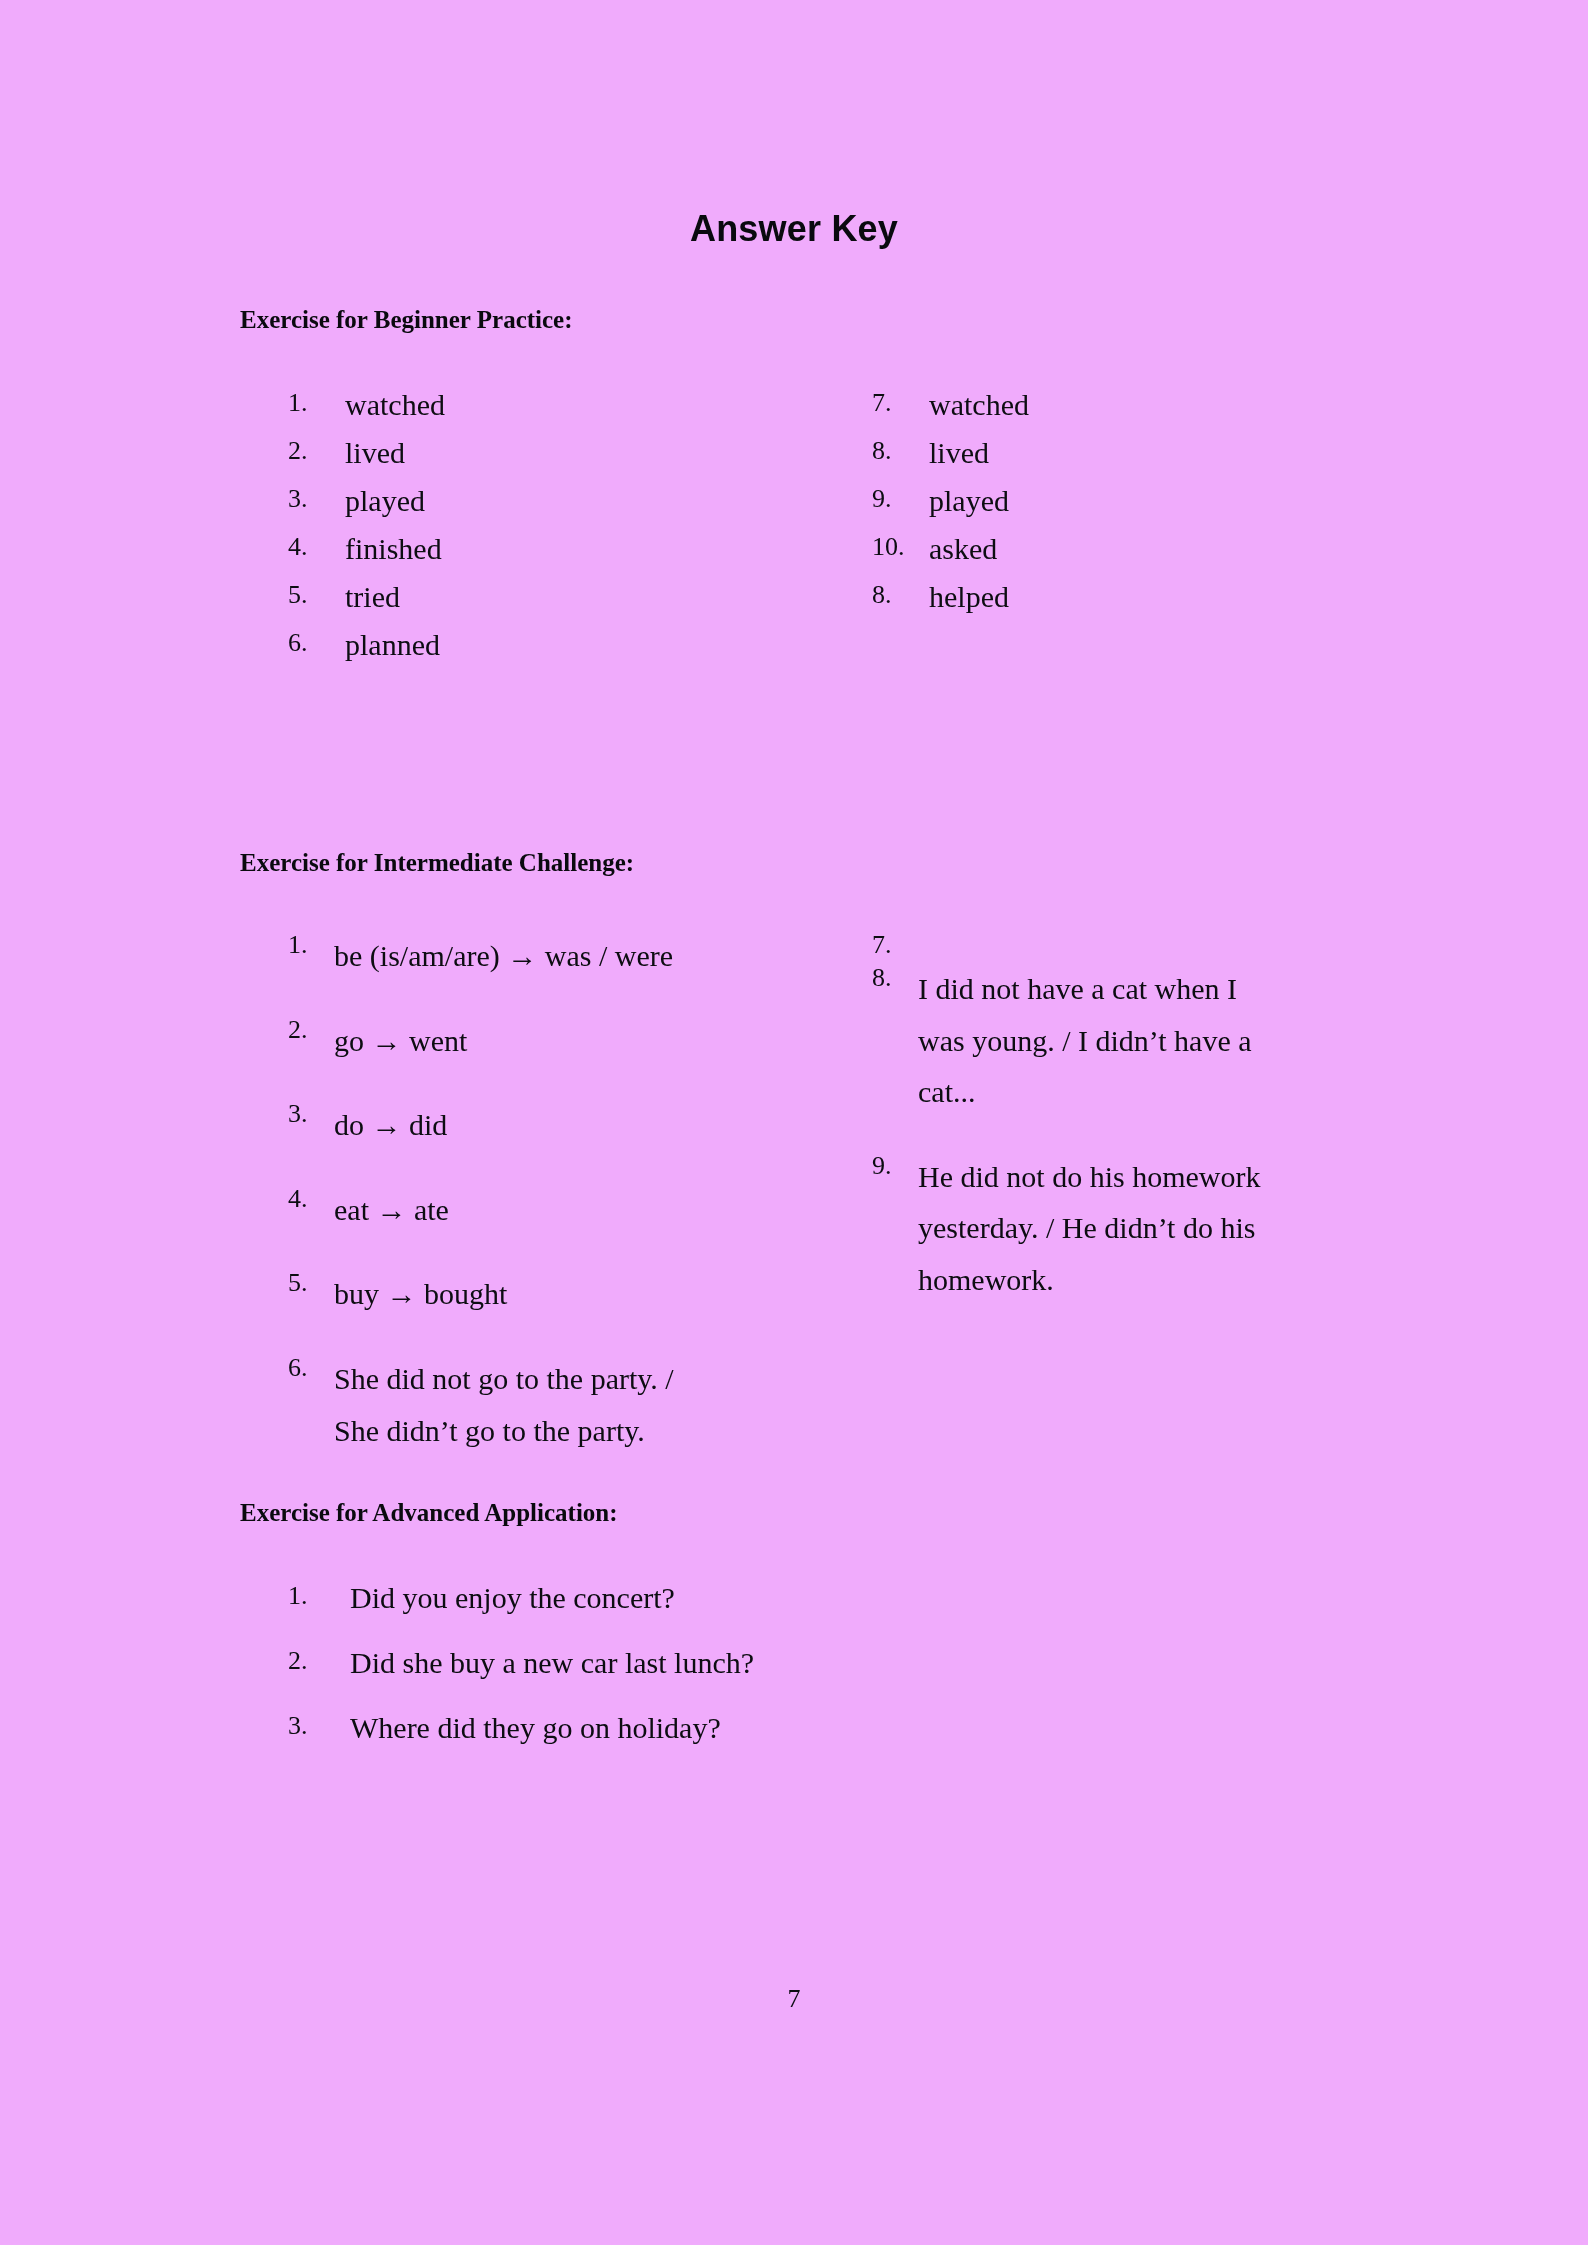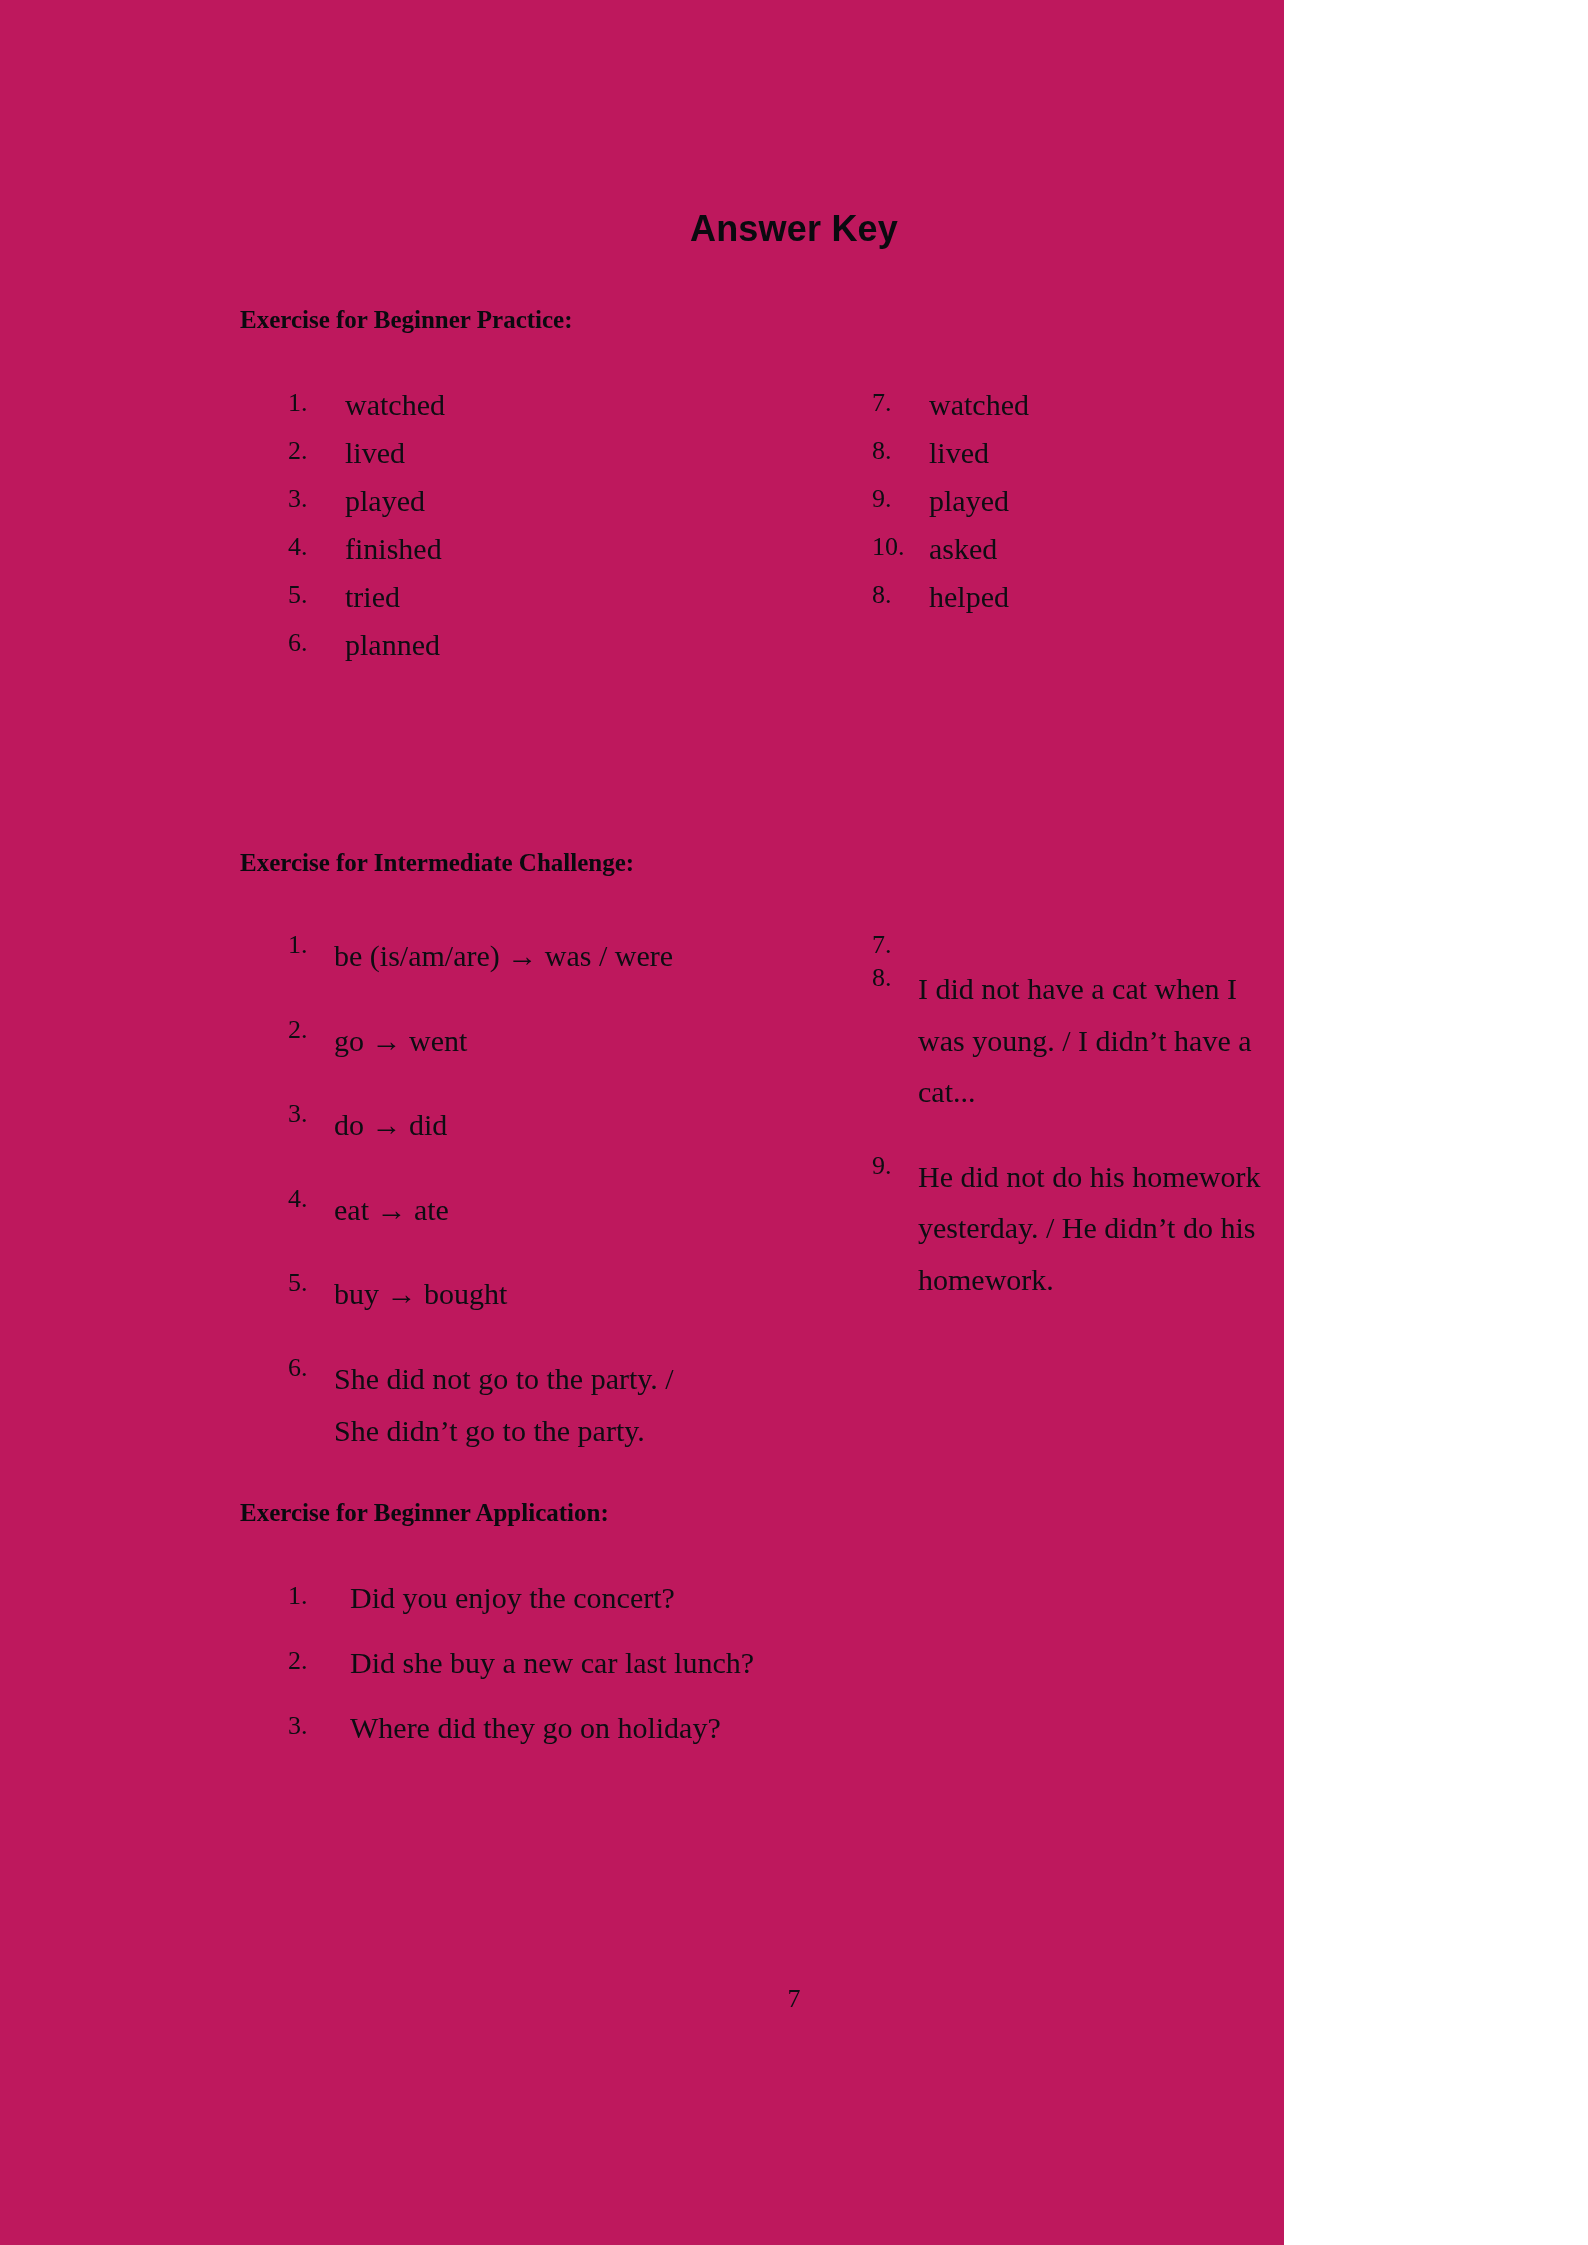--- a/index.html
+++ b/index.html
@@ -2,23 +2,23 @@
 <html><head>
 <meta charset="utf-8">
 <style>
   html, body {
     margin: 0;
     padding: 0;
     background: #ffffff;
   }
   .page {
     position: relative;
-    width: 1284px;
+    width: 1588px;
     height: 2245px;
-    background: #be185d;
+    background: #f0abfc;
     overflow: hidden;
     font-family: "Liberation Serif", serif;
     color: #0d0d12;
   }
 
   
   .doc-title {
     position: absolute;
     left: 0;
     top: 208px;
@@ -185,21 +185,21 @@
     <div class="ans-item">
       <span class="ans-num">8.</span>
       <span class="ans-text">I did not have a cat when I was young. / I didn’t have a cat...</span>
     </div>
     <div class="ans-item">
       <span class="ans-num">9.</span>
       <span class="ans-text">He did not do his homework yesterday. / He didn’t do his homework.</span>
     </div>
   </div>
 
-  <div class="section-heading" style="top:1499px;">Exercise for Beginner Application:</div>
+  <div class="section-heading" style="top:1499px;">Exercise for Advanced Application:</div>
 
   <div class="list-block adv" style="left:288px; top:1583px; width:560px;">
     <div class="ans-item">
       <span class="ans-num">1.</span>
       <span class="ans-text">Did you enjoy the concert?</span>
     </div>
     <div class="ans-item">
       <span class="ans-num">2.</span>
       <span class="ans-text">Did she buy a new car last lunch?</span>
     </div>

